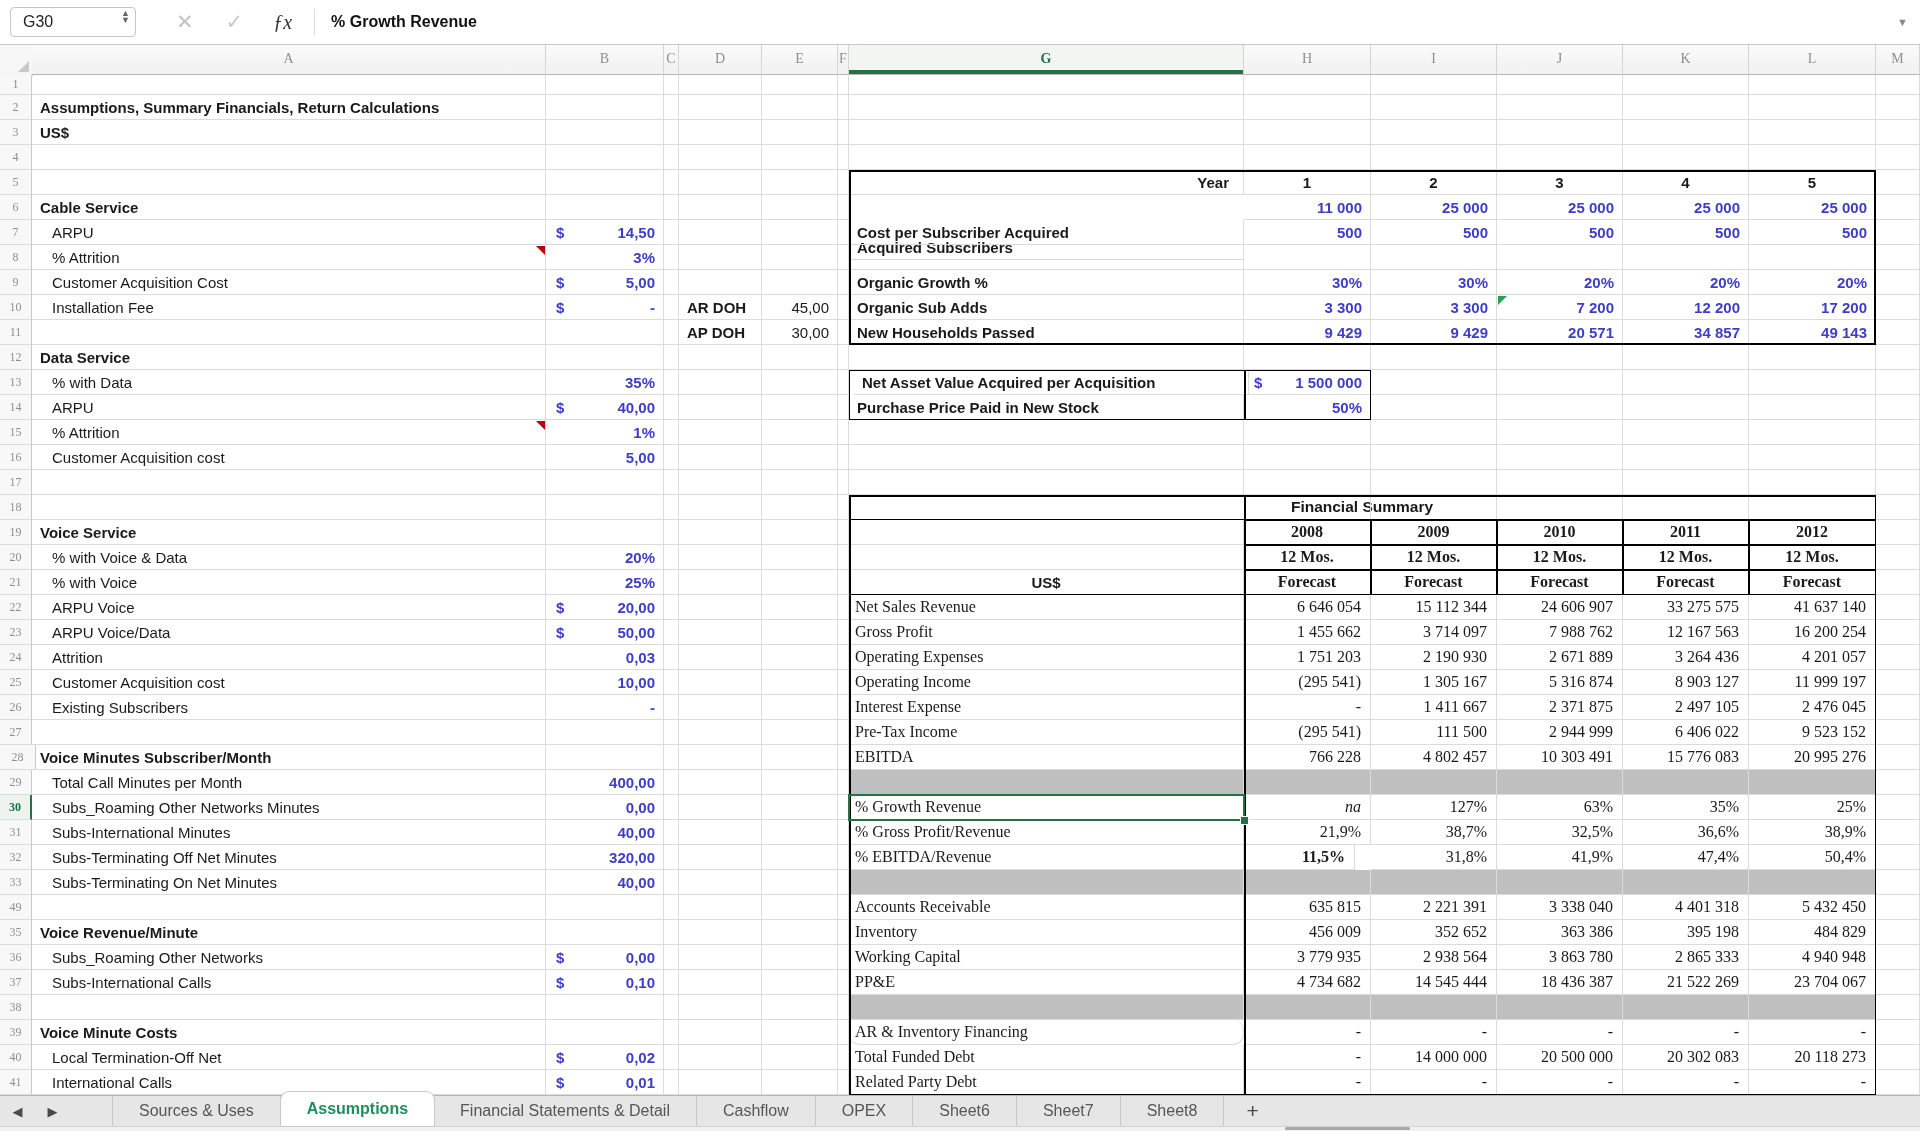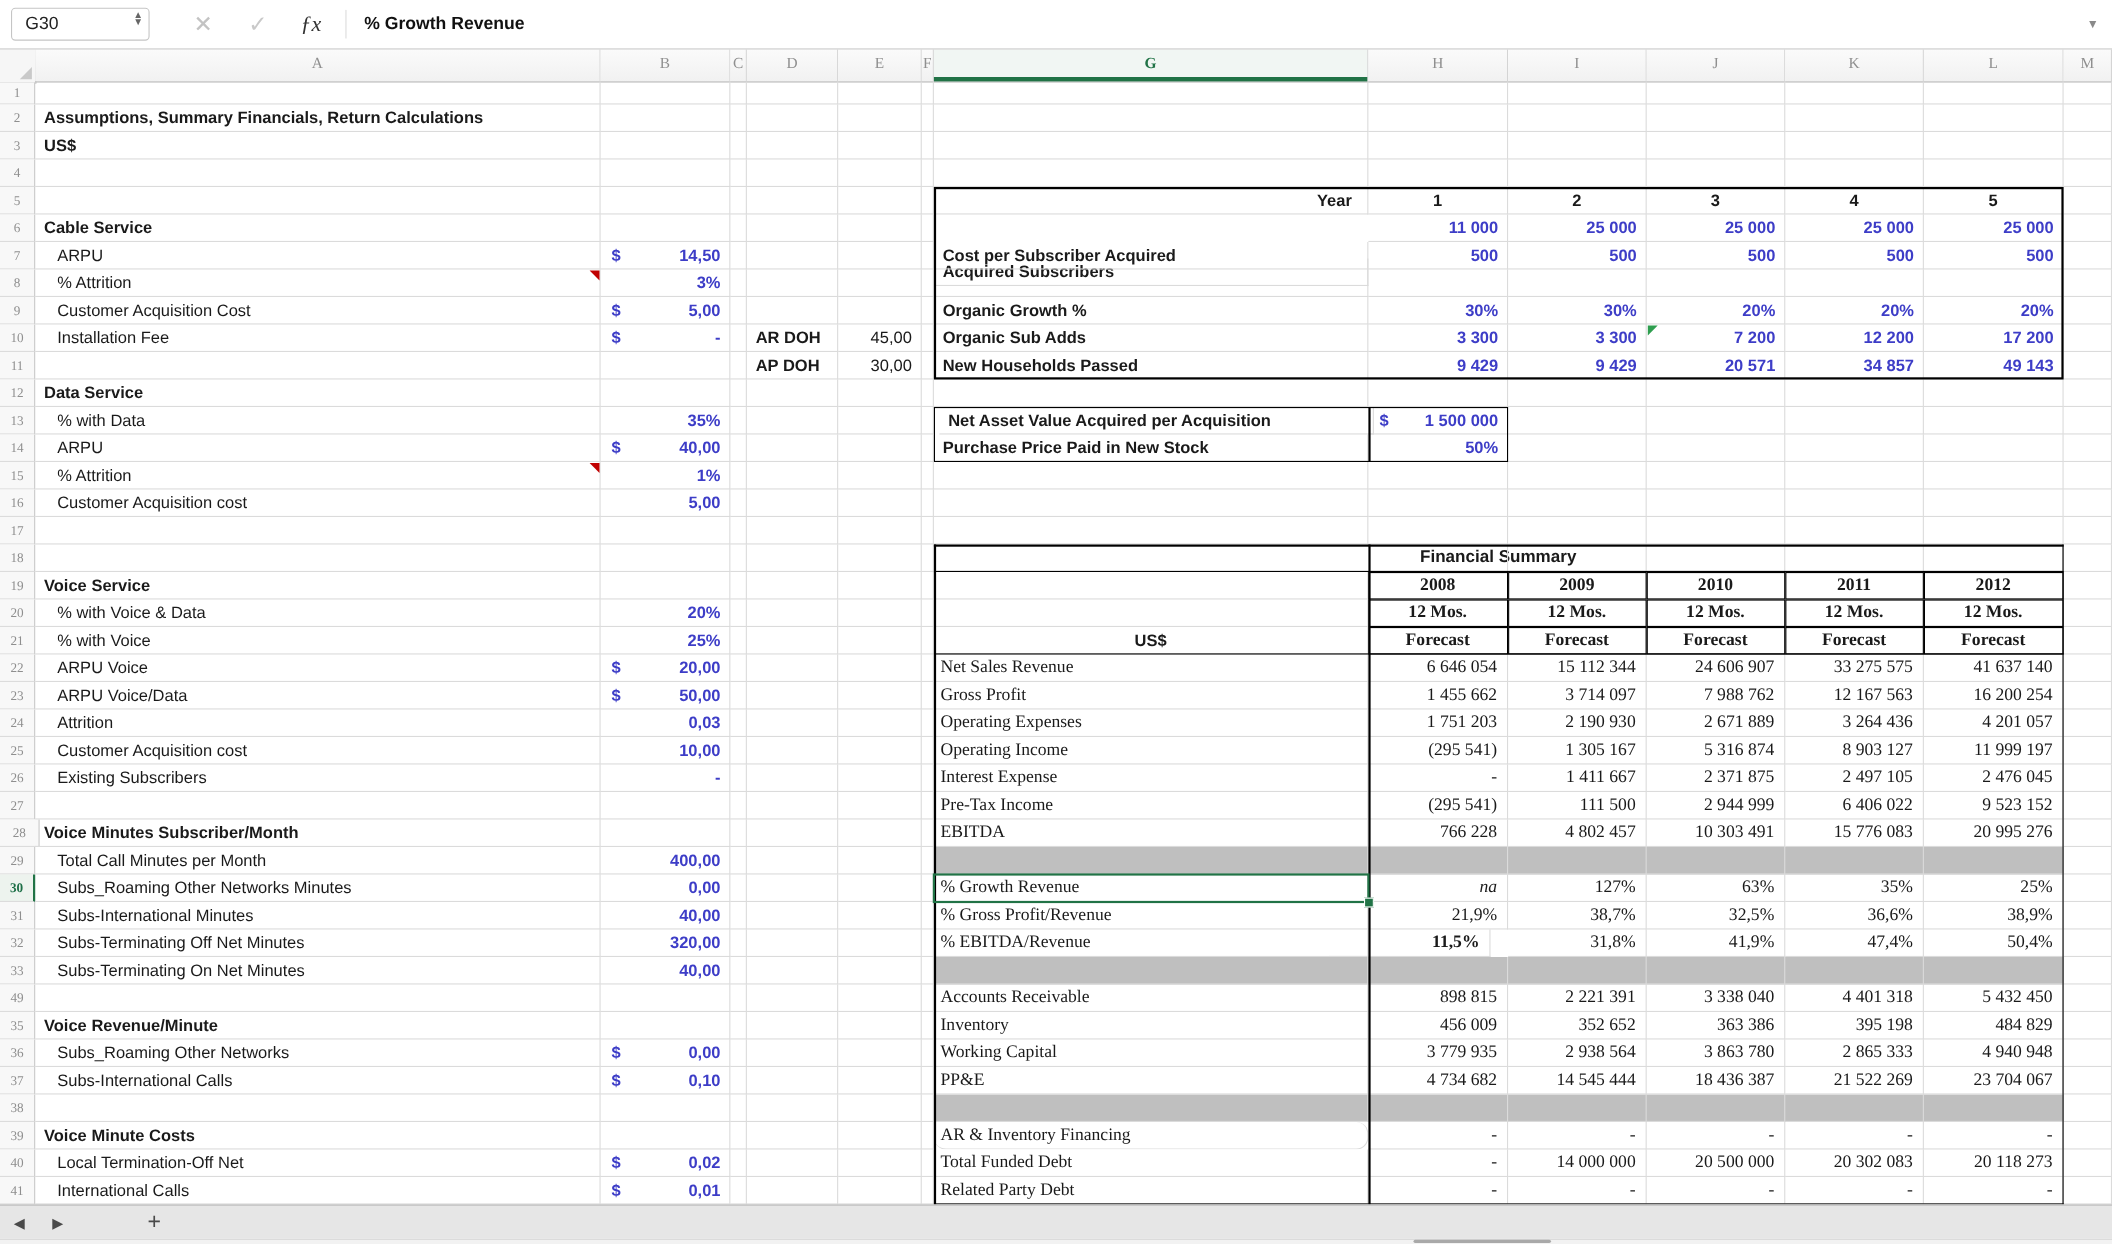--- a/index.html
+++ b/index.html
@@ -496,21 +496,21 @@
     <div class="cell s-tr" style="left: 1244px; top: 645px; width: 127px; height: 25px;">1 751 203</div>
     <div class="cell s-tr" style="left: 1244px; top: 670px; width: 127px; height: 25px;">(295 541)</div>
     <div class="cell s-tr" style="left: 1244px; top: 695px; width: 127px; height: 25px;">-</div>
     <div class="cell s-tr" style="left: 1244px; top: 720px; width: 127px; height: 25px;">(295 541)</div>
     <div class="cell s-tr" style="left: 1244px; top: 745px; width: 127px; height: 25px;">766 228</div>
     <div class="cell" style="left: 1244px; top: 770px; width: 127px; height: 25px;"></div>
     <div class="cell s-ti" style="left: 1244px; top: 795px; width: 127px; height: 25px;">na</div>
     <div class="cell s-tr" style="left: 1244px; top: 820px; width: 127px; height: 25px;">21,9%</div>
     <div class="cell s-tr" style="left: 1208px; top: 845px; width: 147px; height: 25px; font-weight: bold;">11,5%</div>
     <div class="cell" style="left: 1244px; top: 870px; width: 127px; height: 25px;"></div>
-    <div class="cell s-tr" style="left: 1244px; top: 895px; width: 127px; height: 25px;">898 815</div>
+    <div class="cell s-tr" style="left: 1244px; top: 895px; width: 127px; height: 25px;">635 815</div>
     <div class="cell s-tr" style="left: 1244px; top: 920px; width: 127px; height: 25px;">456 009</div>
     <div class="cell s-tr" style="left: 1244px; top: 945px; width: 127px; height: 25px;">3 779 935</div>
     <div class="cell s-tr" style="left: 1244px; top: 970px; width: 127px; height: 25px;">4 734 682</div>
     <div class="cell" style="left: 1244px; top: 995px; width: 127px; height: 25px;"></div>
     <div class="cell s-tr" style="left: 1244px; top: 1020px; width: 127px; height: 25px;">-</div>
     <div class="cell s-tr" style="left: 1244px; top: 1045px; width: 127px; height: 25px;">-</div>
     <div class="cell s-tr" style="left: 1244px; top: 1070px; width: 127px; height: 25px;">-</div>
     <div class="cell" style="left: 1371px; top: 75px; width: 126px; height: 20px;"></div>
     <div class="cell" style="left: 1371px; top: 95px; width: 126px; height: 25px;"></div>
     <div class="cell" style="left: 1371px; top: 120px; width: 126px; height: 25px;"></div>
@@ -744,16 +744,26 @@
     <div class="note" style="left: 536px; top: 421px; width: 0px; height: 0px;"></div>
     <div class="flag" style="left: 1498px; top: 296px; width: 0px; height: 0px;"></div>
     <div class="selbox" style="left: 848px; top: 794px; width: 397px; height: 27px;"></div>
     <div class="selhandle" style="left: 1240px; top: 816px; width: 7px; height: 7px;"></div>
   </div>
 
 <div class="tabbar">
   <span class="tnav">◀</span>
   <span class="tnav">▶</span>
   <span class="tabspacer"></span>
+  <span id="tabs" style="display:flex;align-items:stretch">
+      <div class="tab first">Sources &amp; Uses</div>
+      <div class="tab active">Assumptions</div>
+      <div class="tab">Financial Statements &amp; Detail</div>
+      <div class="tab">Cashflow</div>
+      <div class="tab">OPEX</div>
+      <div class="tab">Sheet6</div>
+      <div class="tab">Sheet7</div>
+      <div class="tab">Sheet8</div>
+    </span>
   <span class="tabadd">+</span>
 </div>
 <div class="bstrip"></div>
 <div class="bthumb"></div>
 
 </body></html>

